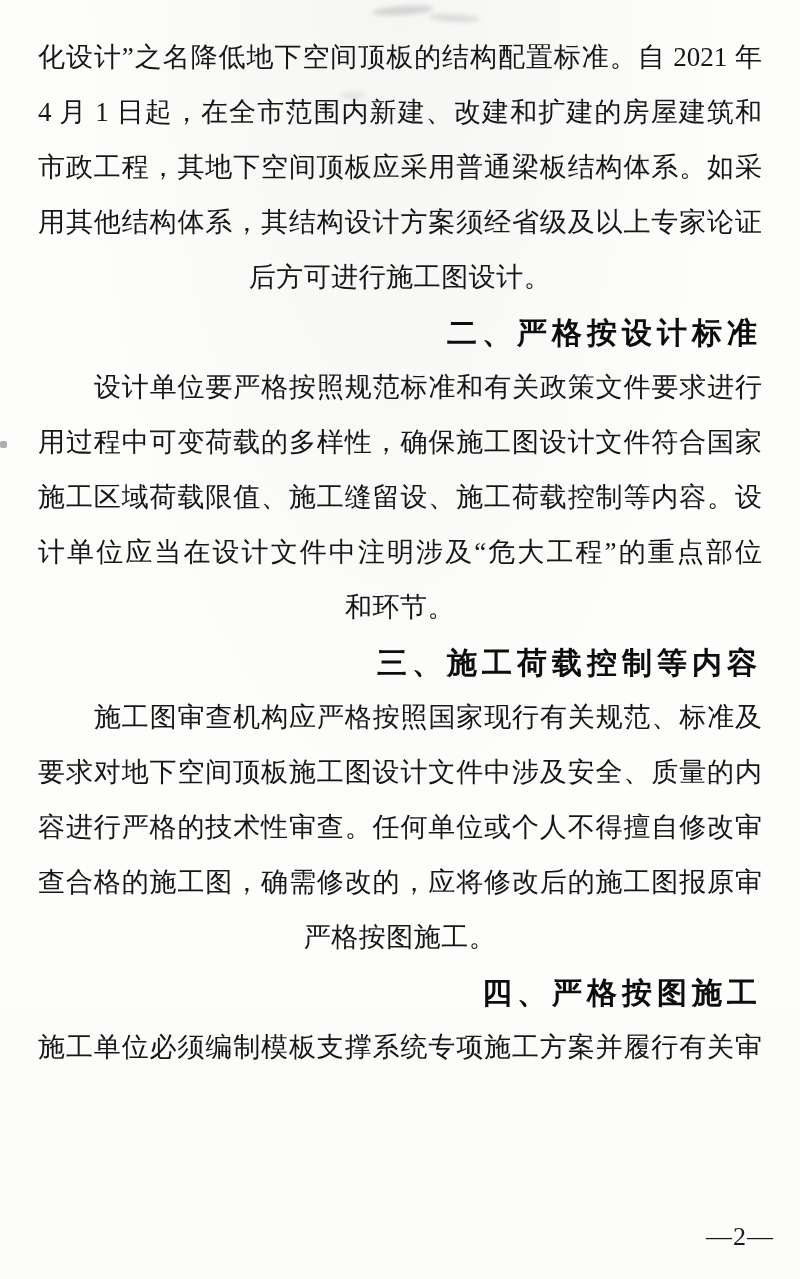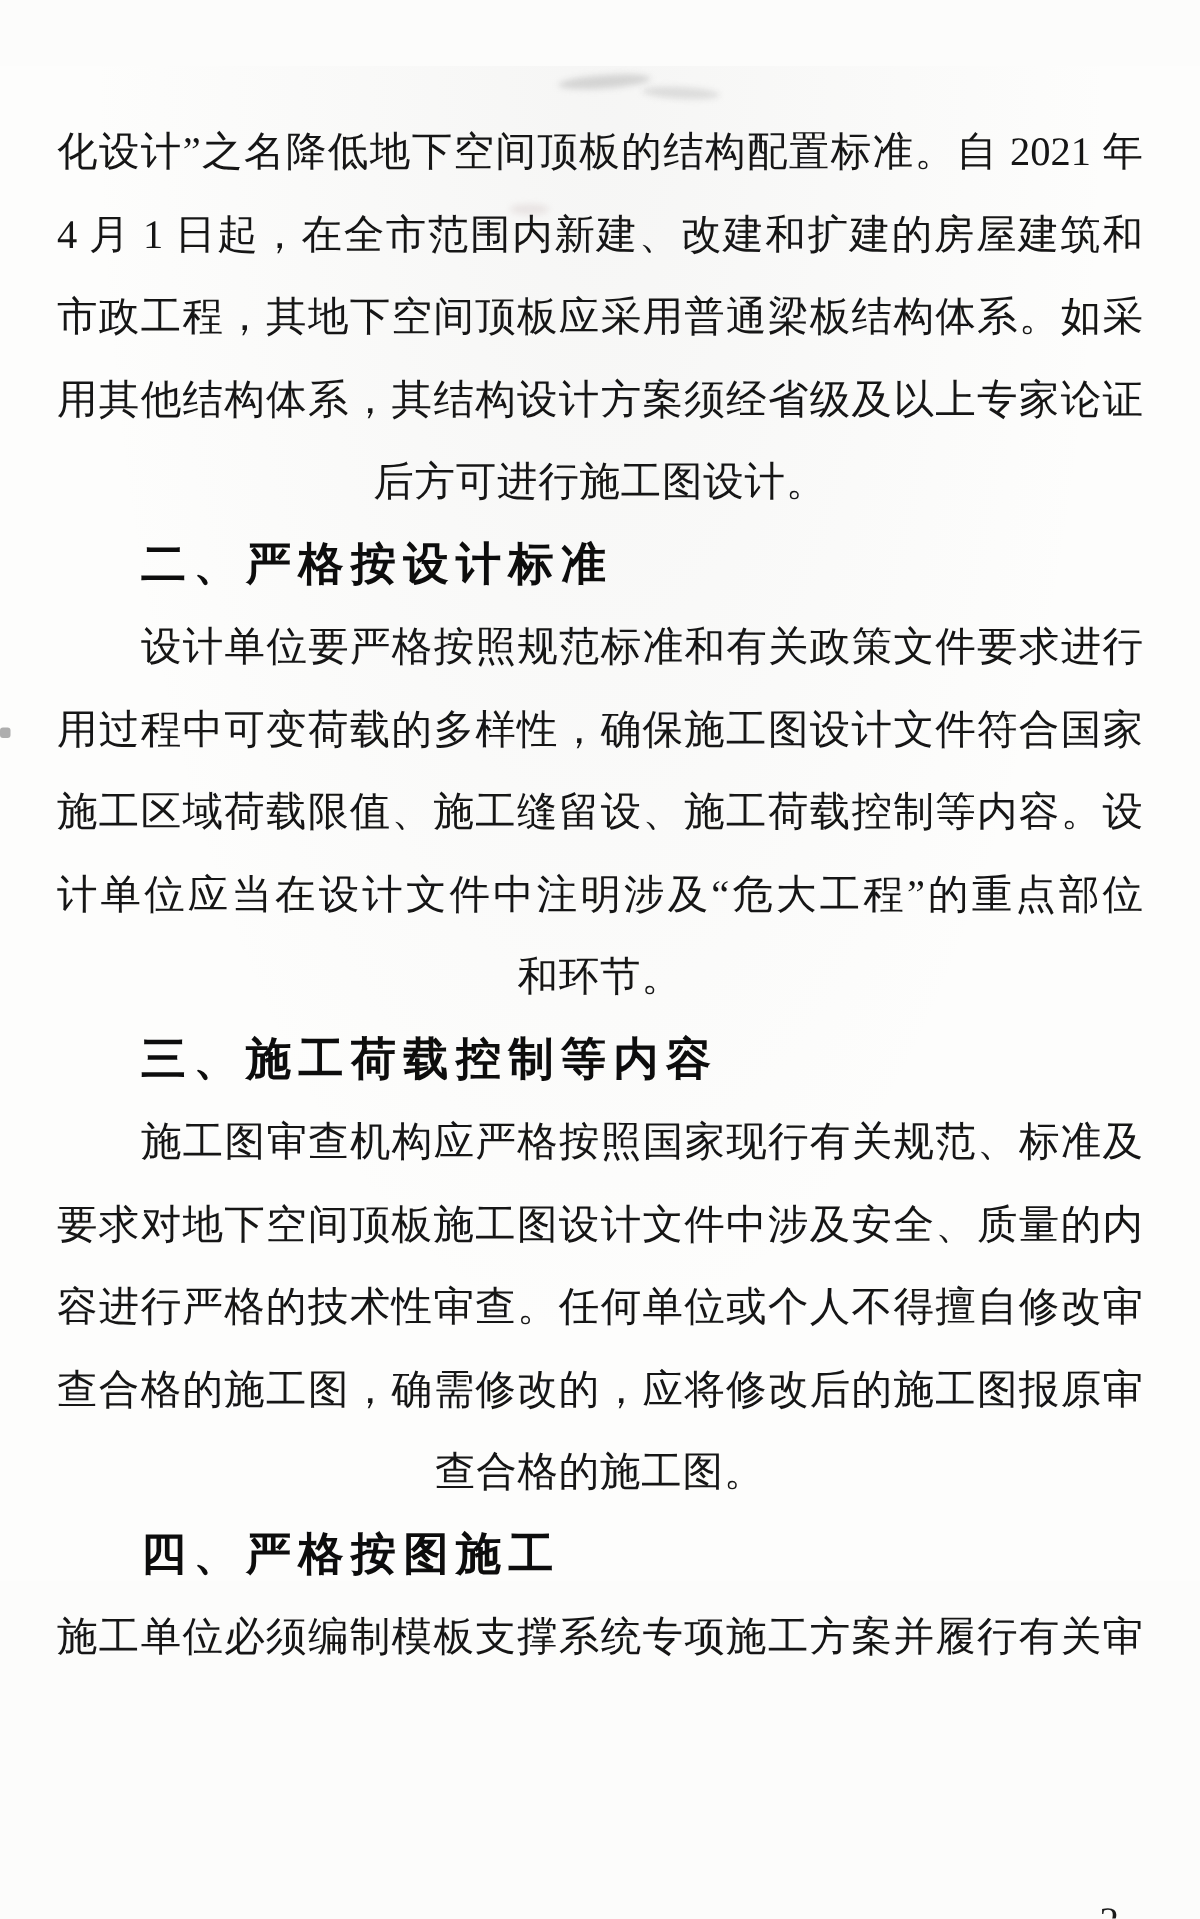--- a/index.html
+++ b/index.html
@@ -12,21 +12,20 @@
   }
   .page {
     position: relative;
     width: 800px;
     height: 1010px;
     background:
       radial-gradient(ellipse at 50% 0%, rgba(180,180,180,0.10), rgba(0,0,0,0) 60%),
       #fdfdfc;
     color: #161616;
     font-family: "Liberation Serif", "DejaVu Serif", serif;
-    margin-top: 44px;
   }
   .content {
     position: absolute;
     top: 30px;
     left: 38px;
     right: 38px;
   }
   .line {
     height: 55px;
     line-height: 55px;
@@ -44,21 +43,21 @@
   .indent {
     text-indent: 56px;
   }
   .heading {
     font-family: "Liberation Sans", "DejaVu Sans", sans-serif;
     font-weight: 700;
     font-size: 30px;
     letter-spacing: 5px;
     color: #0d0d0d;
     white-space: nowrap;
-    text-align: left;
+    text-align: right;
   }
   .page-number {
     position: absolute;
     top: 1222px;
     right: 26px;
     font-size: 26px;
     letter-spacing: 1px;
     color: #1a1a1a;
     font-family: "Liberation Serif", "DejaVu Serif", serif;
   }
@@ -102,20 +101,20 @@
     <div class="line fill indent">设计单位要严格按照规范标准和有关政策文件要求进行</div>
     <div class="line fill">用过程中可变荷载的多样性，确保施工图设计文件符合国家</div>
     <div class="line fill">施工区域荷载限值、施工缝留设、施工荷载控制等内容。设</div>
     <div class="line fill">计单位应当在设计文件中注明涉及“危大工程”的重点部位</div>
     <div class="line">和环节。</div>
     <div class="line heading indent">三、施工荷载控制等内容</div>
     <div class="line fill indent">施工图审查机构应严格按照国家现行有关规范、标准及</div>
     <div class="line fill">要求对地下空间顶板施工图设计文件中涉及安全、质量的内</div>
     <div class="line fill">容进行严格的技术性审查。任何单位或个人不得擅自修改审</div>
     <div class="line fill">查合格的施工图，确需修改的，应将修改后的施工图报原审</div>
-    <div class="line">查合格的施工图。</div>
+    <div class="line">严格按图施工。</div>
     <div class="line heading indent">四、严格按图施工</div>
     <div class="line fill">施工单位必须编制模板支撑系统专项施工方案并履行有关审</div>
   </div>
 
   <div class="page-number">—2—</div>
 
 </div>
 
 </body></html>

